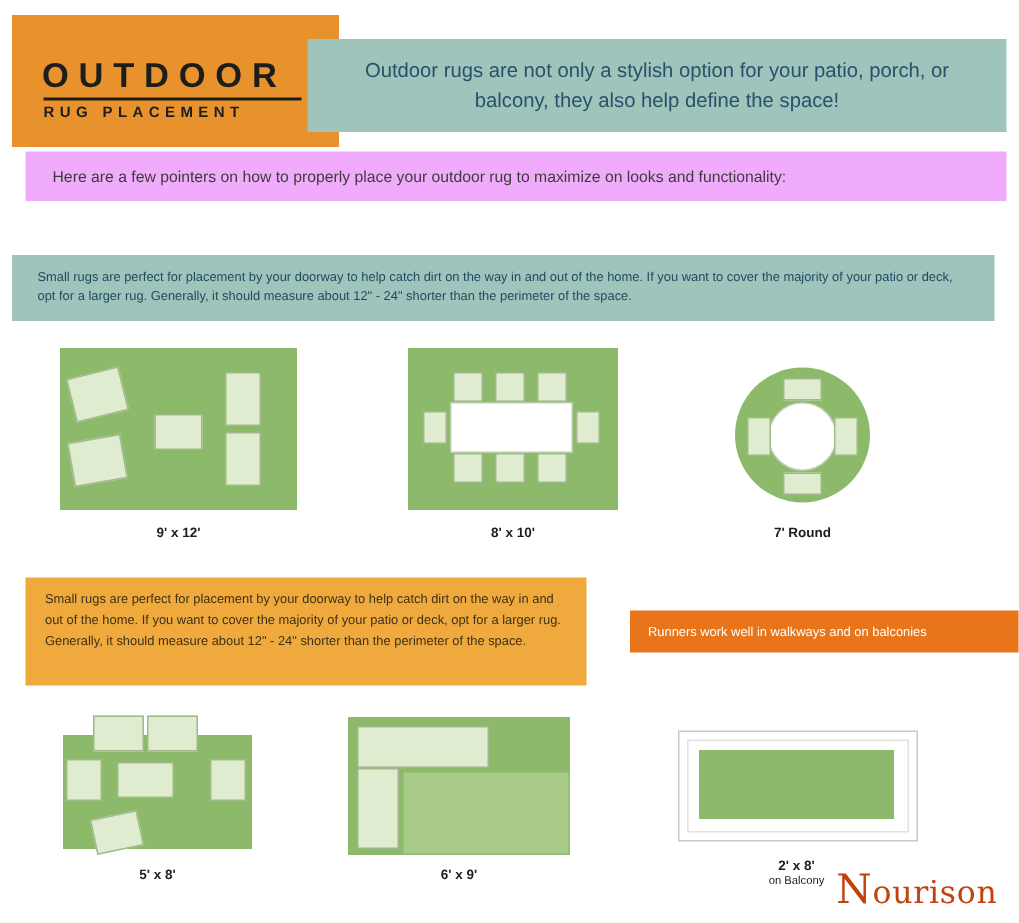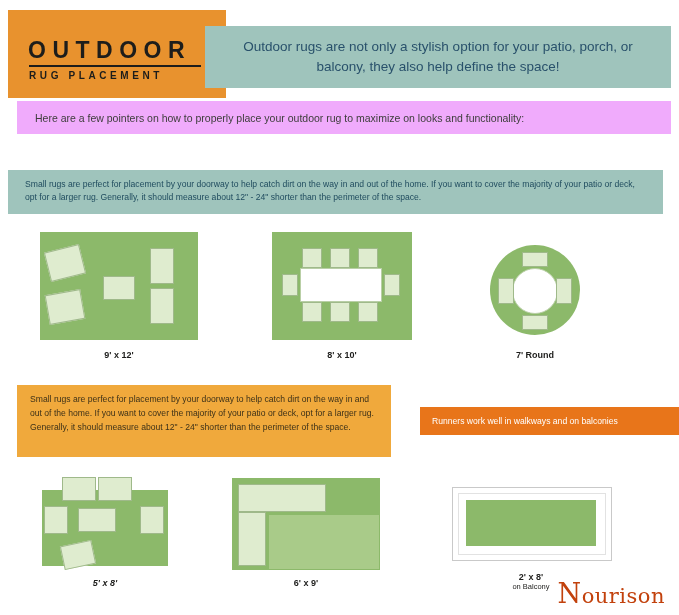--- a/index.html
+++ b/index.html
@@ -166,21 +166,21 @@
   </div>
 
   <div>
     <div class="rug" style="left:42px;top:490px;width:126px;height:76px;"></div>
     <div class="furn" style="left:62px;top:477px;width:32px;height:22px;"></div>
     <div class="furn" style="left:98px;top:477px;width:32px;height:22px;"></div>
     <div class="furn" style="left:44px;top:506px;width:22px;height:26px;"></div>
     <div class="furn" style="left:78px;top:508px;width:36px;height:22px;"></div>
     <div class="furn" style="left:140px;top:506px;width:22px;height:26px;"></div>
     <div class="furn" style="left:62px;top:543px;width:30px;height:22px;transform:rotate(-12deg);"></div>
-    <div class="caption" style="left:42px;top:578px;width:126px;font-style:italic;">
+    <div class="caption" style="left:42px;top:578px;width:126px;">
       <span>5' x 8'</span>
     </div>
   </div>
 
   <div>
     <div class="rug" style="left:232px;top:478px;width:148px;height:92px;"></div>
     <div class="furn" style="left:238px;top:484px;width:86px;height:26px;"></div>
     <div class="furn" style="left:238px;top:512px;width:26px;height:52px;"></div>
     <div class="furn-dark" style="left:268px;top:514px;width:110px;height:54px;"></div>
     <div class="caption" style="left:232px;top:578px;width:148px;">

